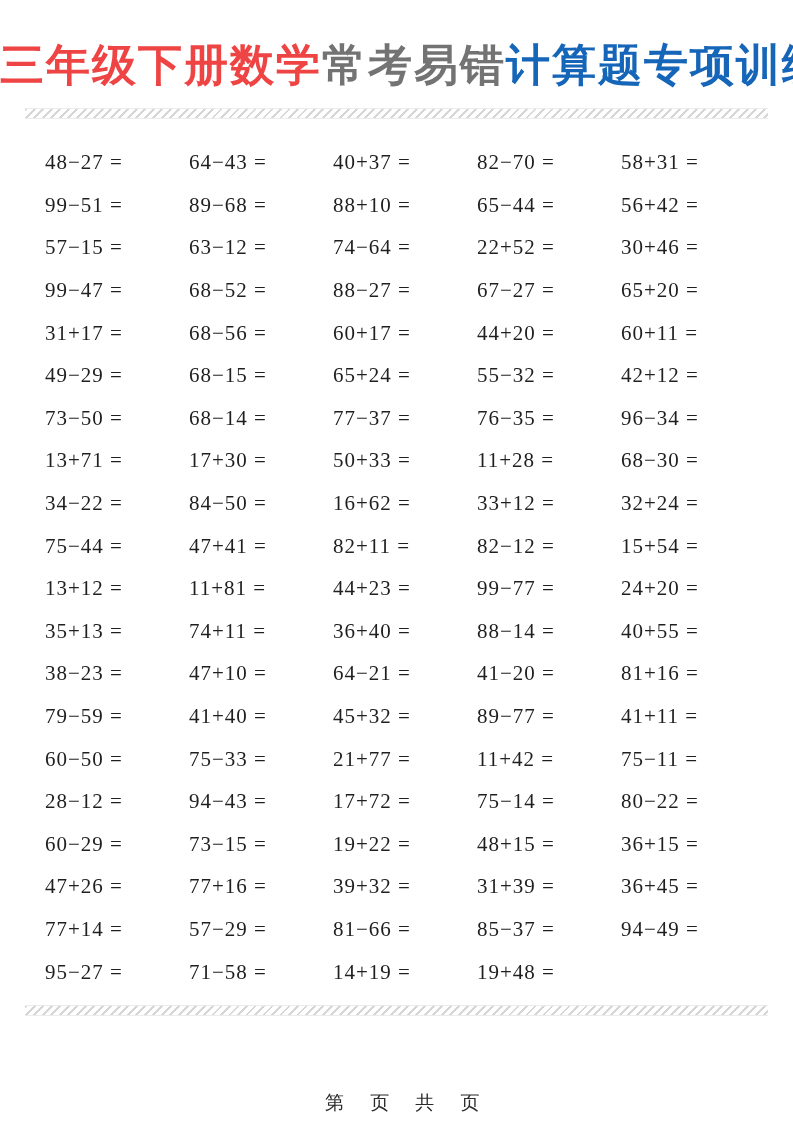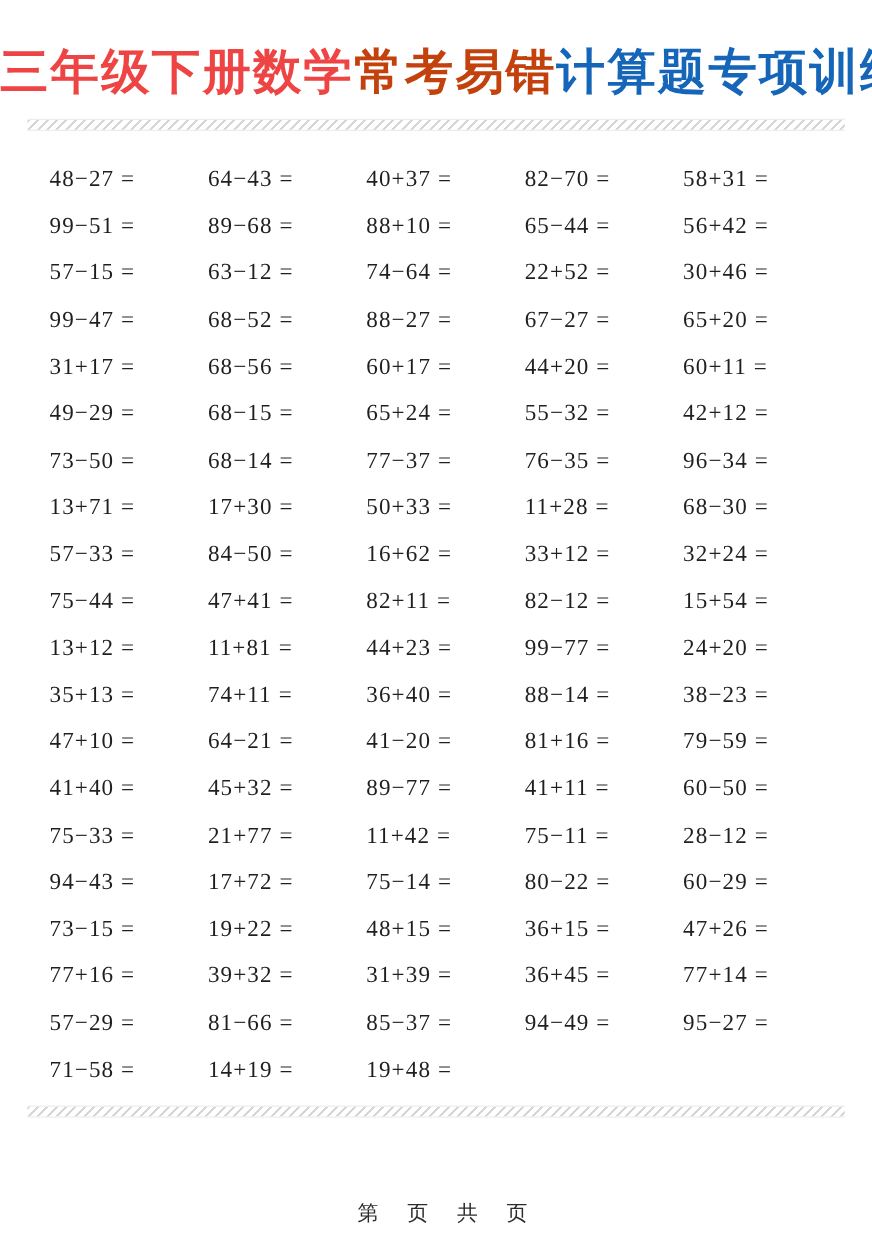--- a/index.html
+++ b/index.html
@@ -59,21 +59,21 @@
     letter-spacing: 0.55em;
     padding-left: 22px;
   }
 </style>
 </head>
 <body>
 
 <div class="page">
 
   <div class="title">
-    <span style="color: #ef4444;">三年级下册数学</span><span style="color: #c2410c;">常考易错</span><span style="color: rgb(21, 101, 184);">计算题专项训练</span>
+    <span style="color: #ef4444;">三年级下册数学</span><span style="color: #737373;">常考易错</span><span style="color: rgb(21, 101, 184);">计算题专项训练</span>
   </div>
 
   <div class="hatch hatch-top"></div>
 
   <div class="grid">
       <span class="problem">48−27 =</span>
       <span class="problem">64−43 =</span>
       <span class="problem">40+37 =</span>
       <span class="problem">82−70 =</span>
       <span class="problem">58+31 =</span>
@@ -105,39 +105,40 @@
       <span class="problem">73−50 =</span>
       <span class="problem">68−14 =</span>
       <span class="problem">77−37 =</span>
       <span class="problem">76−35 =</span>
       <span class="problem">96−34 =</span>
       <span class="problem">13+71 =</span>
       <span class="problem">17+30 =</span>
       <span class="problem">50+33 =</span>
       <span class="problem">11+28 =</span>
       <span class="problem">68−30 =</span>
-      <span class="problem">57−33 =</span>
+      <span class="problem">34−22 =</span>
       <span class="problem">84−50 =</span>
       <span class="problem">16+62 =</span>
       <span class="problem">33+12 =</span>
       <span class="problem">32+24 =</span>
       <span class="problem">75−44 =</span>
       <span class="problem">47+41 =</span>
       <span class="problem">82+11 =</span>
       <span class="problem">82−12 =</span>
       <span class="problem">15+54 =</span>
       <span class="problem">13+12 =</span>
       <span class="problem">11+81 =</span>
       <span class="problem">44+23 =</span>
       <span class="problem">99−77 =</span>
       <span class="problem">24+20 =</span>
       <span class="problem">35+13 =</span>
       <span class="problem">74+11 =</span>
       <span class="problem">36+40 =</span>
       <span class="problem">88−14 =</span>
+      <span class="problem">40+55 =</span>
       <span class="problem">38−23 =</span>
       <span class="problem">47+10 =</span>
       <span class="problem">64−21 =</span>
       <span class="problem">41−20 =</span>
       <span class="problem">81+16 =</span>
       <span class="problem">79−59 =</span>
       <span class="problem">41+40 =</span>
       <span class="problem">45+32 =</span>
       <span class="problem">89−77 =</span>
       <span class="problem">41+11 =</span>

